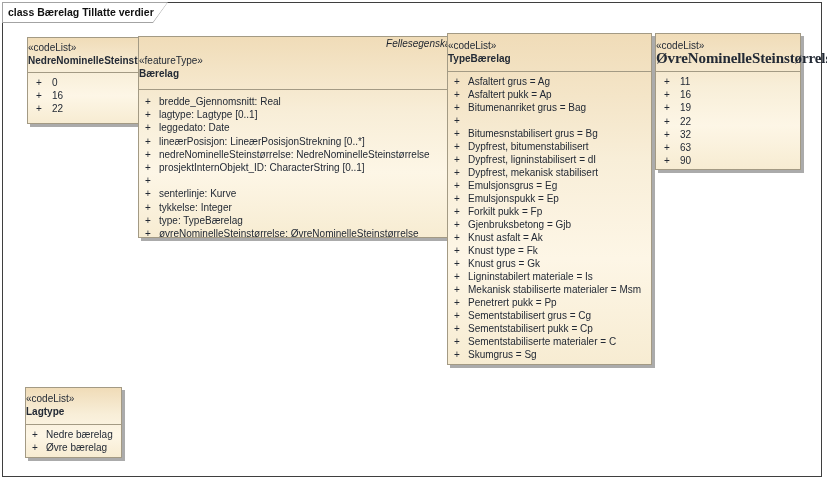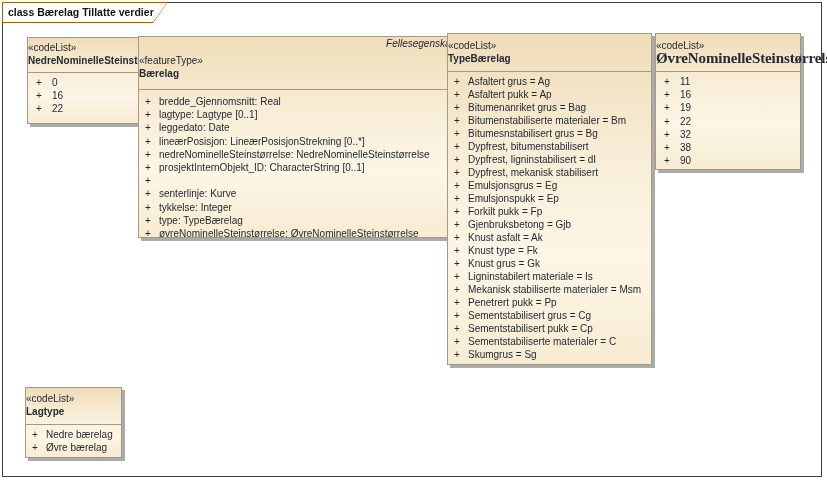--- a/index.html
+++ b/index.html
@@ -9,21 +9,21 @@
     color:#232a35;overflow:hidden;
   }
   
   .frame{
     position:absolute;left:2px;top:2px;width:820px;height:475px;
     border:1px solid #3f3f3f;box-sizing:border-box;background:#ffffff;
   }
   
   .tab-outer{
     position:absolute;left:2px;top:2px;width:166px;height:21px;
-    background:#a16207;
+    background:#a3a3a3;
     clip-path:polygon(0 0,100% 0,calc(100% - 15px) 100%,0 100%);
   }
   .tab-inner{
     position:absolute;left:1px;top:1px;width:164px;height:19px;
     background:#ffffff;
     clip-path:polygon(0 0,100% 0,calc(100% - 14px) 100%,0 100%);
     font-weight:bold;font-size:10.5px;line-height:19px;
     padding-left:5px;box-sizing:border-box;white-space:nowrap;
     color:#111111;
   }
@@ -167,21 +167,20 @@
       <div class="row">
         <span class="plus">+</span>
         <span class="lbl">Asfaltert pukk = Ap</span>
       </div>
       <div class="row">
         <span class="plus">+</span>
         <span class="lbl">Bitumenanriket grus = Bag</span>
       </div>
       <div class="row">
         <span class="plus">+</span>
-        <span class="lbl">Bitumenstabiliserte materialer = Bm</span>
       </div>
       <div class="row">
         <span class="plus">+</span>
         <span class="lbl">Bitumesnstabilisert grus = Bg</span>
       </div>
       <div class="row">
         <span class="plus">+</span>
         <span class="lbl">Dypfrest, bitumenstabilisert</span>
       </div>
       <div class="row">
@@ -272,21 +271,21 @@
       <div class="row">
         <span class="plus">+</span>
         <span class="lbl">22</span>
       </div>
       <div class="row">
         <span class="plus">+</span>
         <span class="lbl">32</span>
       </div>
       <div class="row">
         <span class="plus">+</span>
-        <span class="lbl">38</span>
+        <span class="lbl">63</span>
       </div>
       <div class="row">
         <span class="plus">+</span>
         <span class="lbl">90</span>
       </div>
     </div>
 </div>
 
 <div class="uml-box" id="box-lagtype">
   <div class="hdr">

